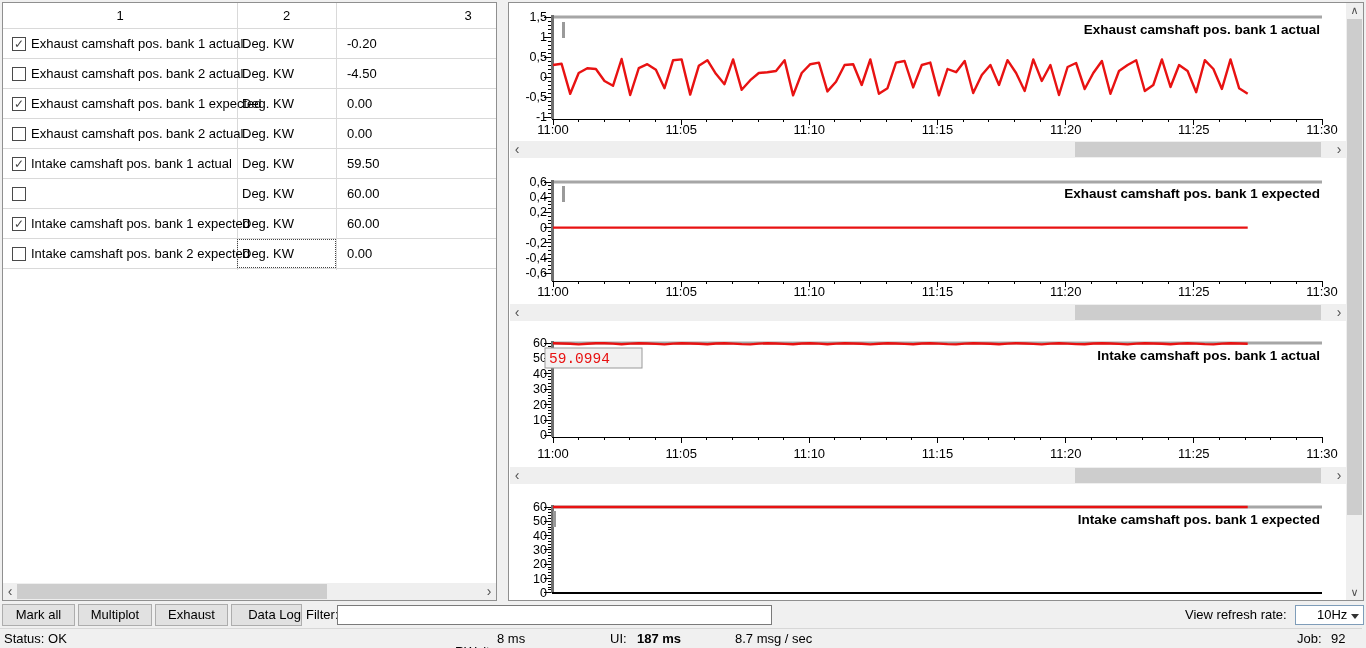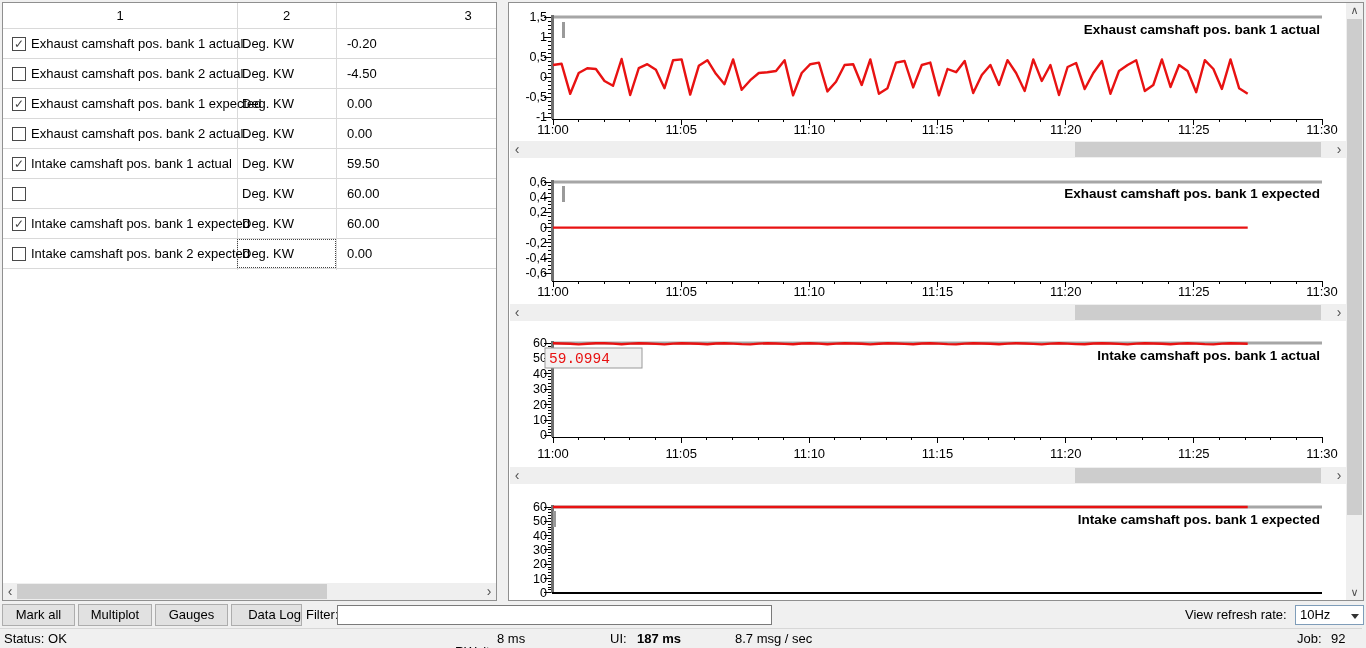--- a/index.html
+++ b/index.html
@@ -31,21 +31,21 @@
 
   
   .rp { position:absolute; left:508px; top:2px; width:856px; height:599px; background:#fff; border:1px solid #8f8f8f; }
   .rp svg { position:absolute; left:0; top:0; }
 
   
   .toolbar { position:absolute; left:0; top:602px; width:1366px; height:26px; }
   .btn { position:absolute; top:2px; height:22px; background:#e1e1e1; border:1px solid #adadad; text-align:center; line-height:20px; cursor:default; }
   .lab { position:absolute; line-height:26px; }
   .filter-input { position:absolute; left:337px; top:3px; width:435px; height:20px; border:1px solid #7a7a7a; background:#fff; font-family:"Liberation Sans",sans-serif; font-size:13px; padding:0 3px; }
-  .combo { position:absolute; left:1295px; top:3px; width:69px; height:20px; background:#fff; border:1px solid #7f9db9; line-height:18px; padding-left:4px; }
+  .combo { position:absolute; left:1295px; top:3px; width:69px; height:20px; background:#fff; border:1px solid #7f9db9; line-height:18px; padding-left:21px; }
   .combo .carr { position:absolute; right:4px; top:8px; width:0; height:0; border-left:4px solid transparent; border-right:4px solid transparent; border-top:5px solid #333; }
 
   
   .statusbar { position:absolute; left:0; top:628px; width:1362px; height:20px; background:#f0f0f0; border-top:1px solid #d7d7d7; }
   .statusbar span { position:absolute; top:0; line-height:19px; }
 </style>
 </head>
 <body>
 
 <div class="window">
@@ -450,21 +450,21 @@
     <div class="vsb" style="right:0;top:0;height:597px;">
       <span class="arr">∧</span>
       <span class="arr b">∨</span>
       <div class="thumb" style="top:16px;height:496px;"></div>
     </div>
   </div>
 
   <div class="toolbar">
     <div class="btn" style="left:2px;width:73px;">Mark all</div>
     <div class="btn" style="left:78px;width:74px;">Multiplot</div>
-    <div class="btn" style="left:155px;width:73px;">Gauges</div>
+    <div class="btn" style="left:155px;width:73px;">Exhaust</div>
     <div class="btn" style="left:231px;width:71px;text-align:right;">Data Log</div>
     <span class="lab" style="left:306px;">Filter:</span>
     <input class="filter-input" type="text" value="" style="">
     <span class="lab" style="left:1185px;">View refresh rate:</span>
     <div class="combo">
       <span>10Hz</span>
       <span class="carr"></span>
     </div>
   </div>
 

